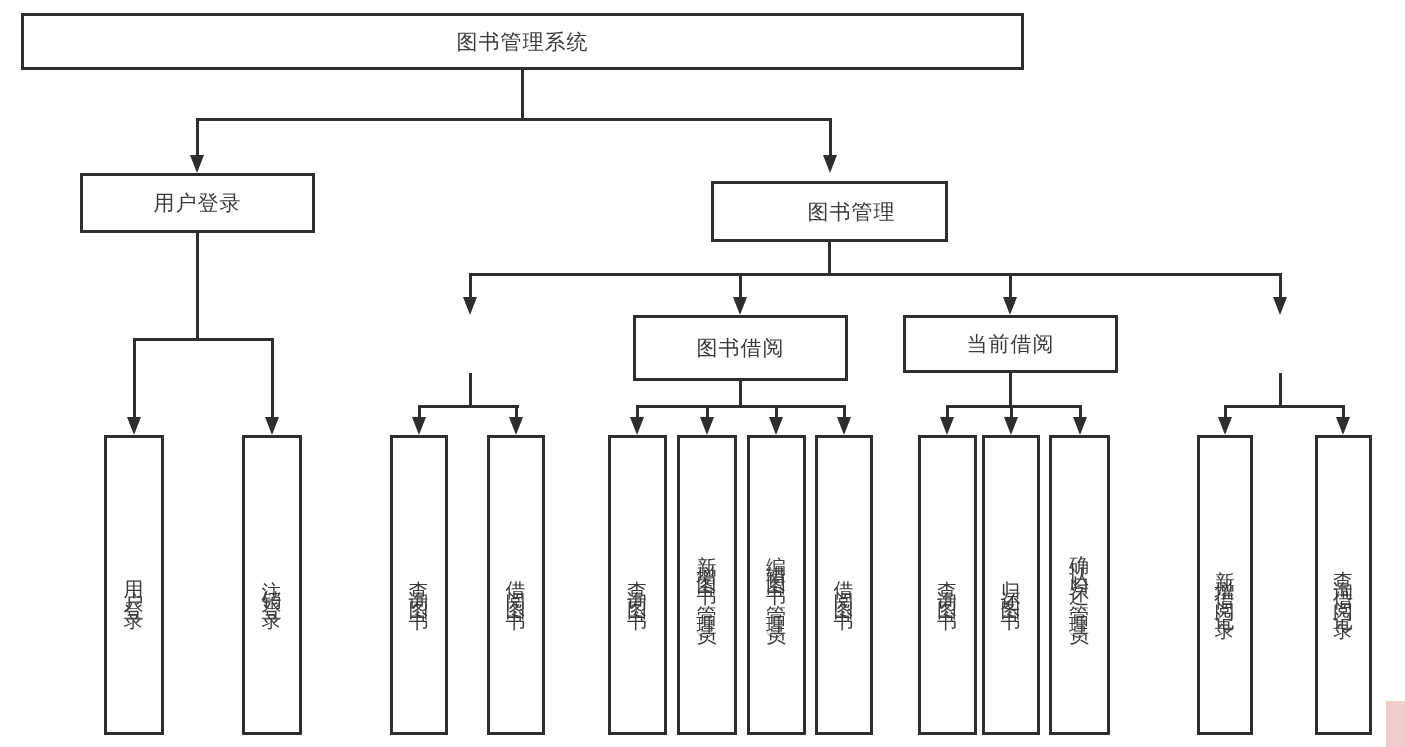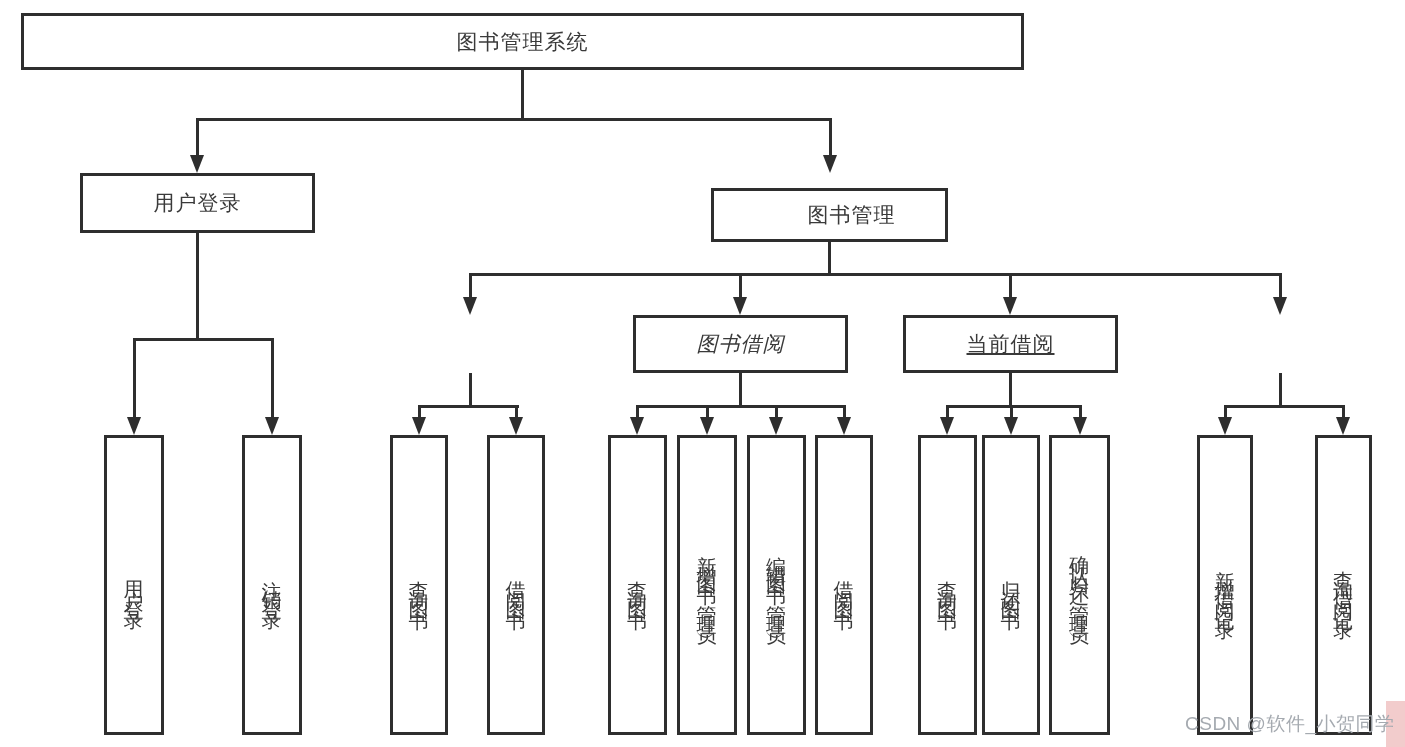--- a/index.html
+++ b/index.html
@@ -88,39 +88,38 @@
   <div class="vline" style="left:1279px; top:373px; height:32px;"></div>
   <div class="hline" style="left:1224px; top:405px; width:121px;"></div>
   <div class="vline" style="left:1224px; top:405px; height:14px;"></div>
   <div class="arrow" style="left:1218px; top:417px;"></div>
   <div class="vline" style="left:1342px; top:405px; height:14px;"></div>
   <div class="arrow" style="left:1336px; top:417px;"></div>
 
   <div class="box hbox" style="left:21px;  top:13px;  width:1003px; height:57px;">图书管理系统</div>
 
   <div class="box hbox" style="left:80px;  top:173px; width:235px; height:60px;">用户登录</div>
-  <div class="box hbox" style="left:711px; top:188px; width:237px; height:54px;padding-left:44px;">图书管理</div>
+  <div class="box hbox" style="left:711px; top:181px; width:237px; height:61px;padding-left:44px;">图书管理</div>
 
-  <div class="box hbox" style="left:633px;  top:315px; width:215px; height:58px;font-style:italic;">图书借阅</div>
-  <div class="box hbox" style="left:903px;  top:315px; width:215px; height:58px;text-decoration:underline;">当前借阅</div>
+  <div class="box hbox" style="left:633px;  top:315px; width:215px; height:66px;">图书借阅</div>
+  <div class="box hbox" style="left:903px;  top:315px; width:215px; height:58px;">当前借阅</div>
 
   <div class="box vbox" style="left:104px; top:435px; width:60px; height:300px;">用户登录</div>
   <div class="box vbox" style="left:242px; top:435px; width:60px; height:300px;">注销登录</div>
 
   <div class="box vbox" style="left:390px; top:435px; width:58px; height:300px;">查询图书</div>
   <div class="box vbox" style="left:487px; top:435px; width:58px; height:300px;">借阅图书</div>
 
   <div class="box vbox" style="left:608px; top:435px; width:59px; height:300px;">查询图书</div>
   <div class="box vbox" style="left:677px; top:435px; width:60px; height:300px;">新增图书（管理员）</div>
   <div class="box vbox" style="left:747px; top:435px; width:59px; height:300px;">编辑图书（管理员）</div>
   <div class="box vbox" style="left:815px; top:435px; width:58px; height:300px;">借阅图书</div>
 
   <div class="box vbox" style="left:918px;  top:435px; width:59px; height:300px;">查询图书</div>
   <div class="box vbox" style="left:982px;  top:435px; width:58px; height:300px;">归还图书</div>
   <div class="box vbox" style="left:1049px; top:435px; width:61px; height:300px;">确认归还（管理员）</div>
 
   <div class="box vbox" style="left:1197px; top:435px; width:56px; height:300px;">新增借阅记录</div>
   <div class="box vbox" style="left:1315px; top:435px; width:57px; height:300px;">查询借阅记录</div>
 
   <div class="wm-accent"></div>
-  <div class="watermark">CSDN @软件_小贺同学</div>
 
 </div>
 
 </body></html>

